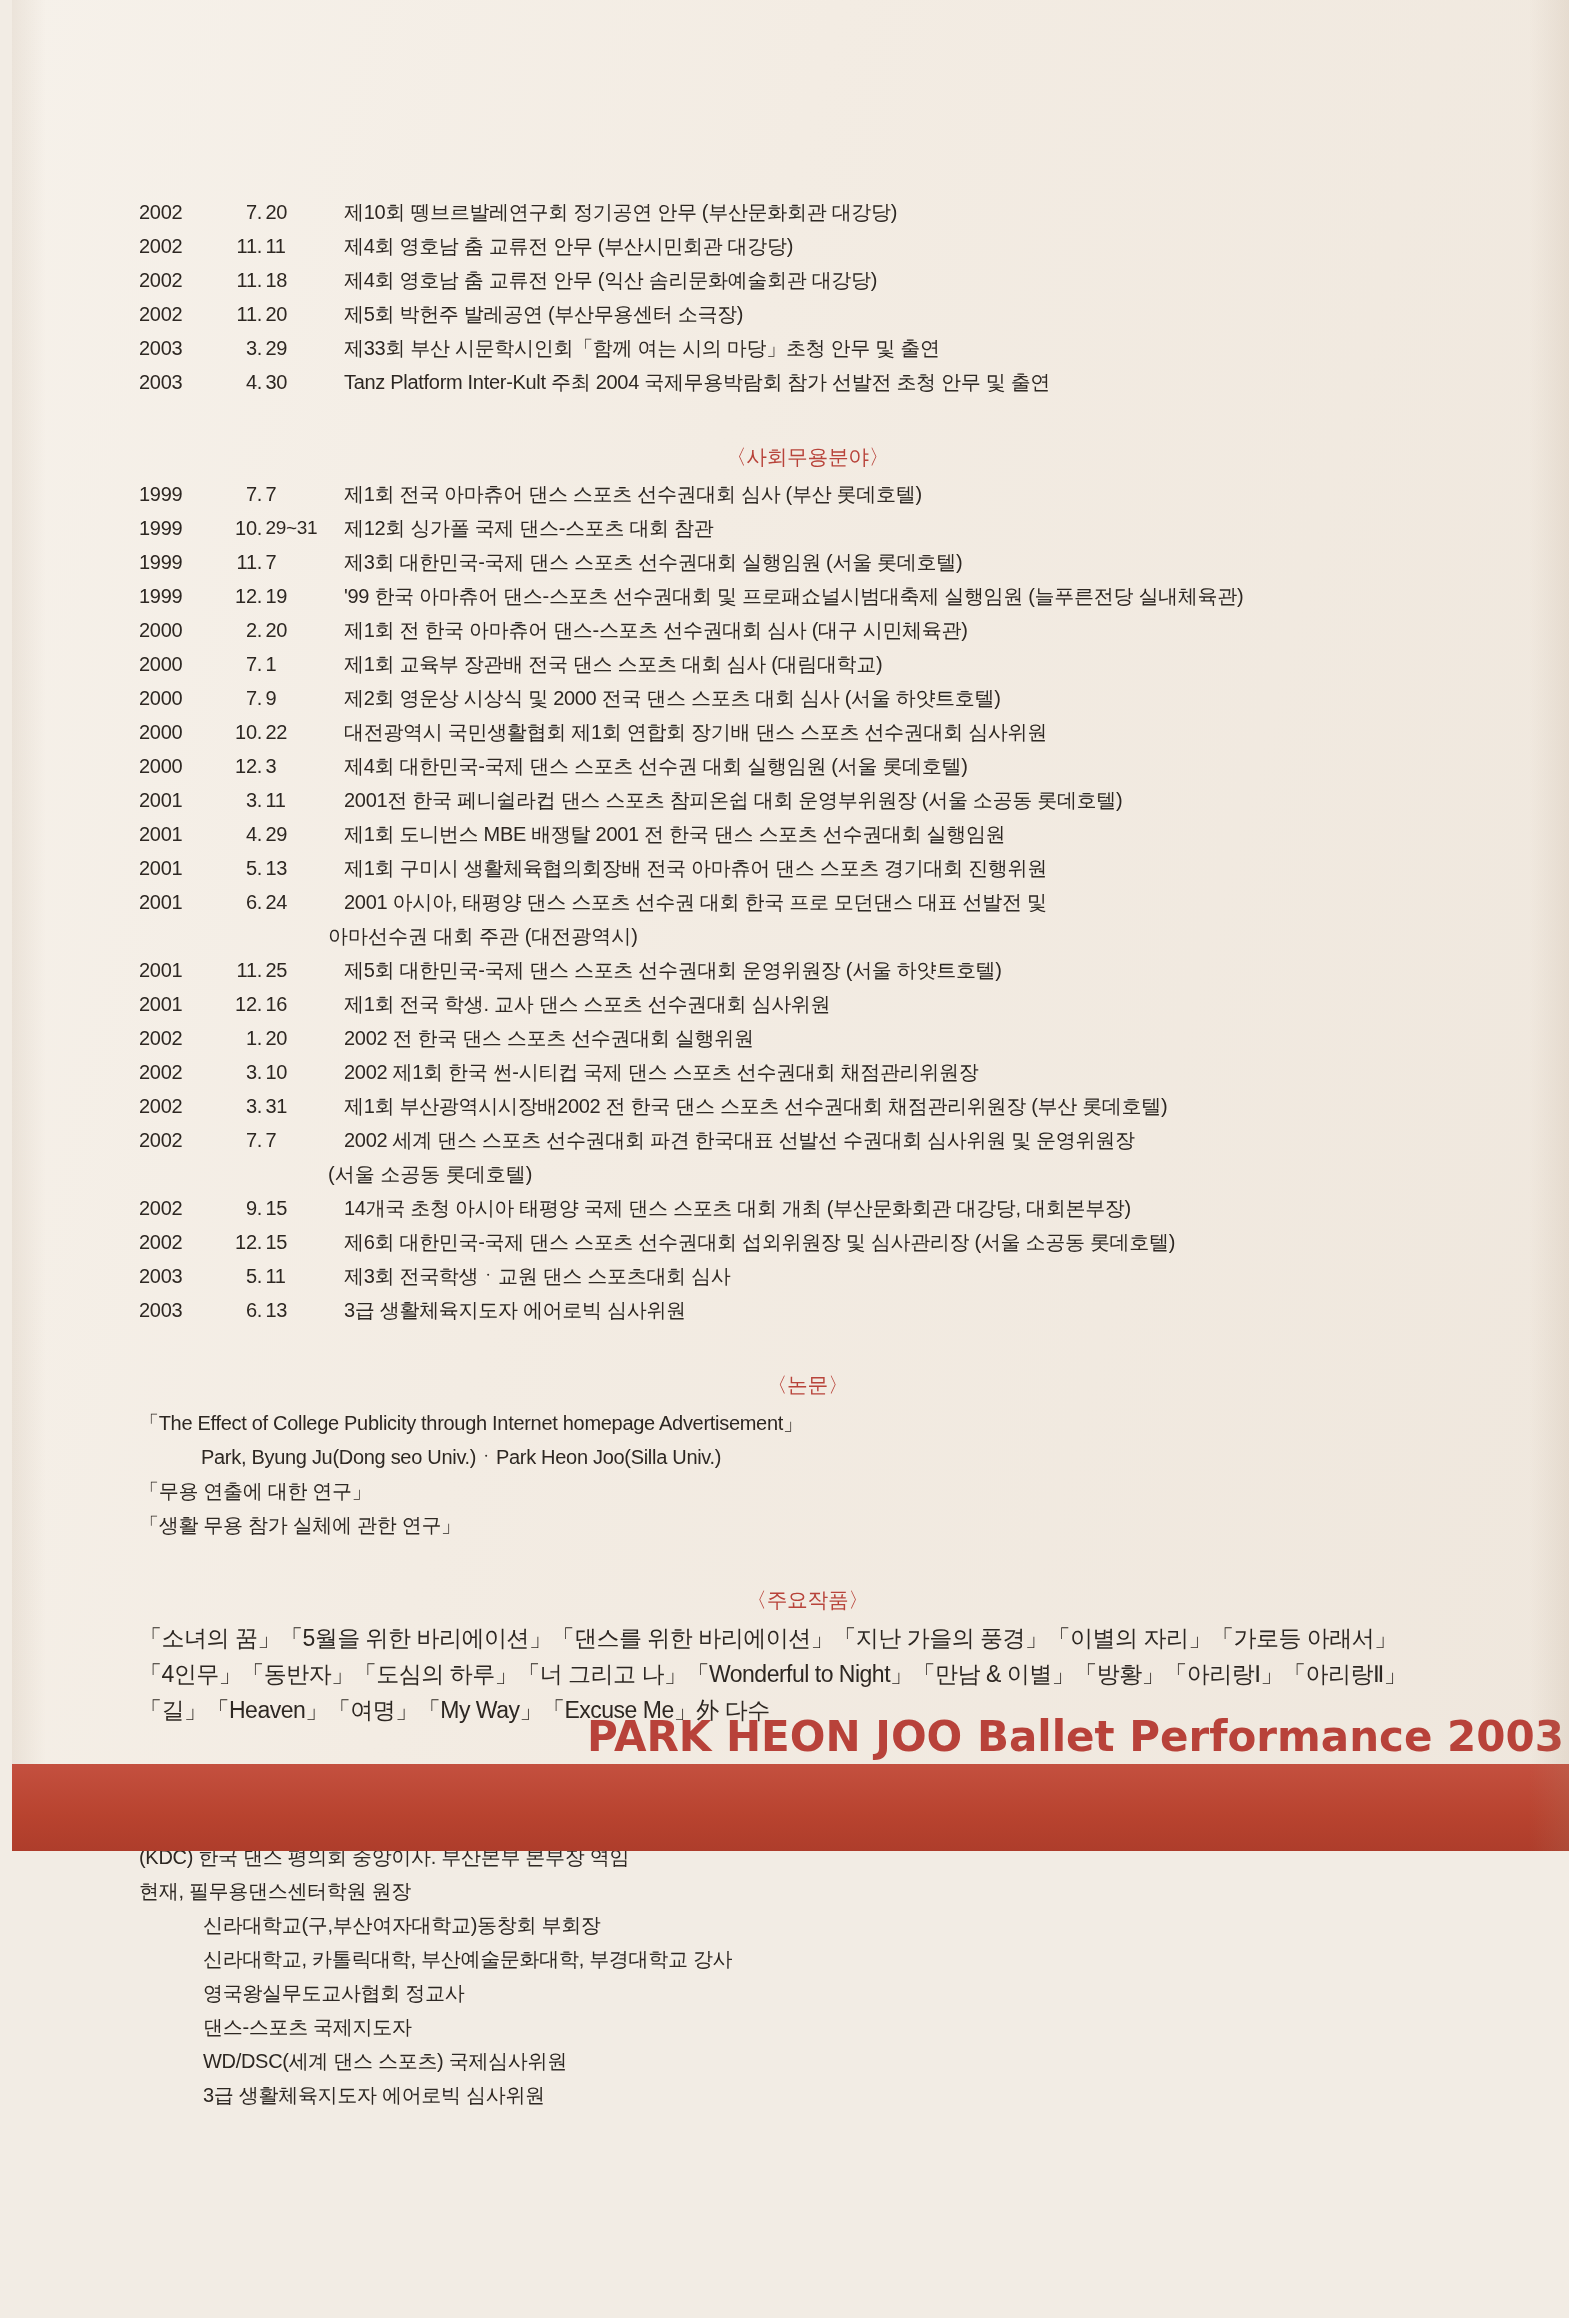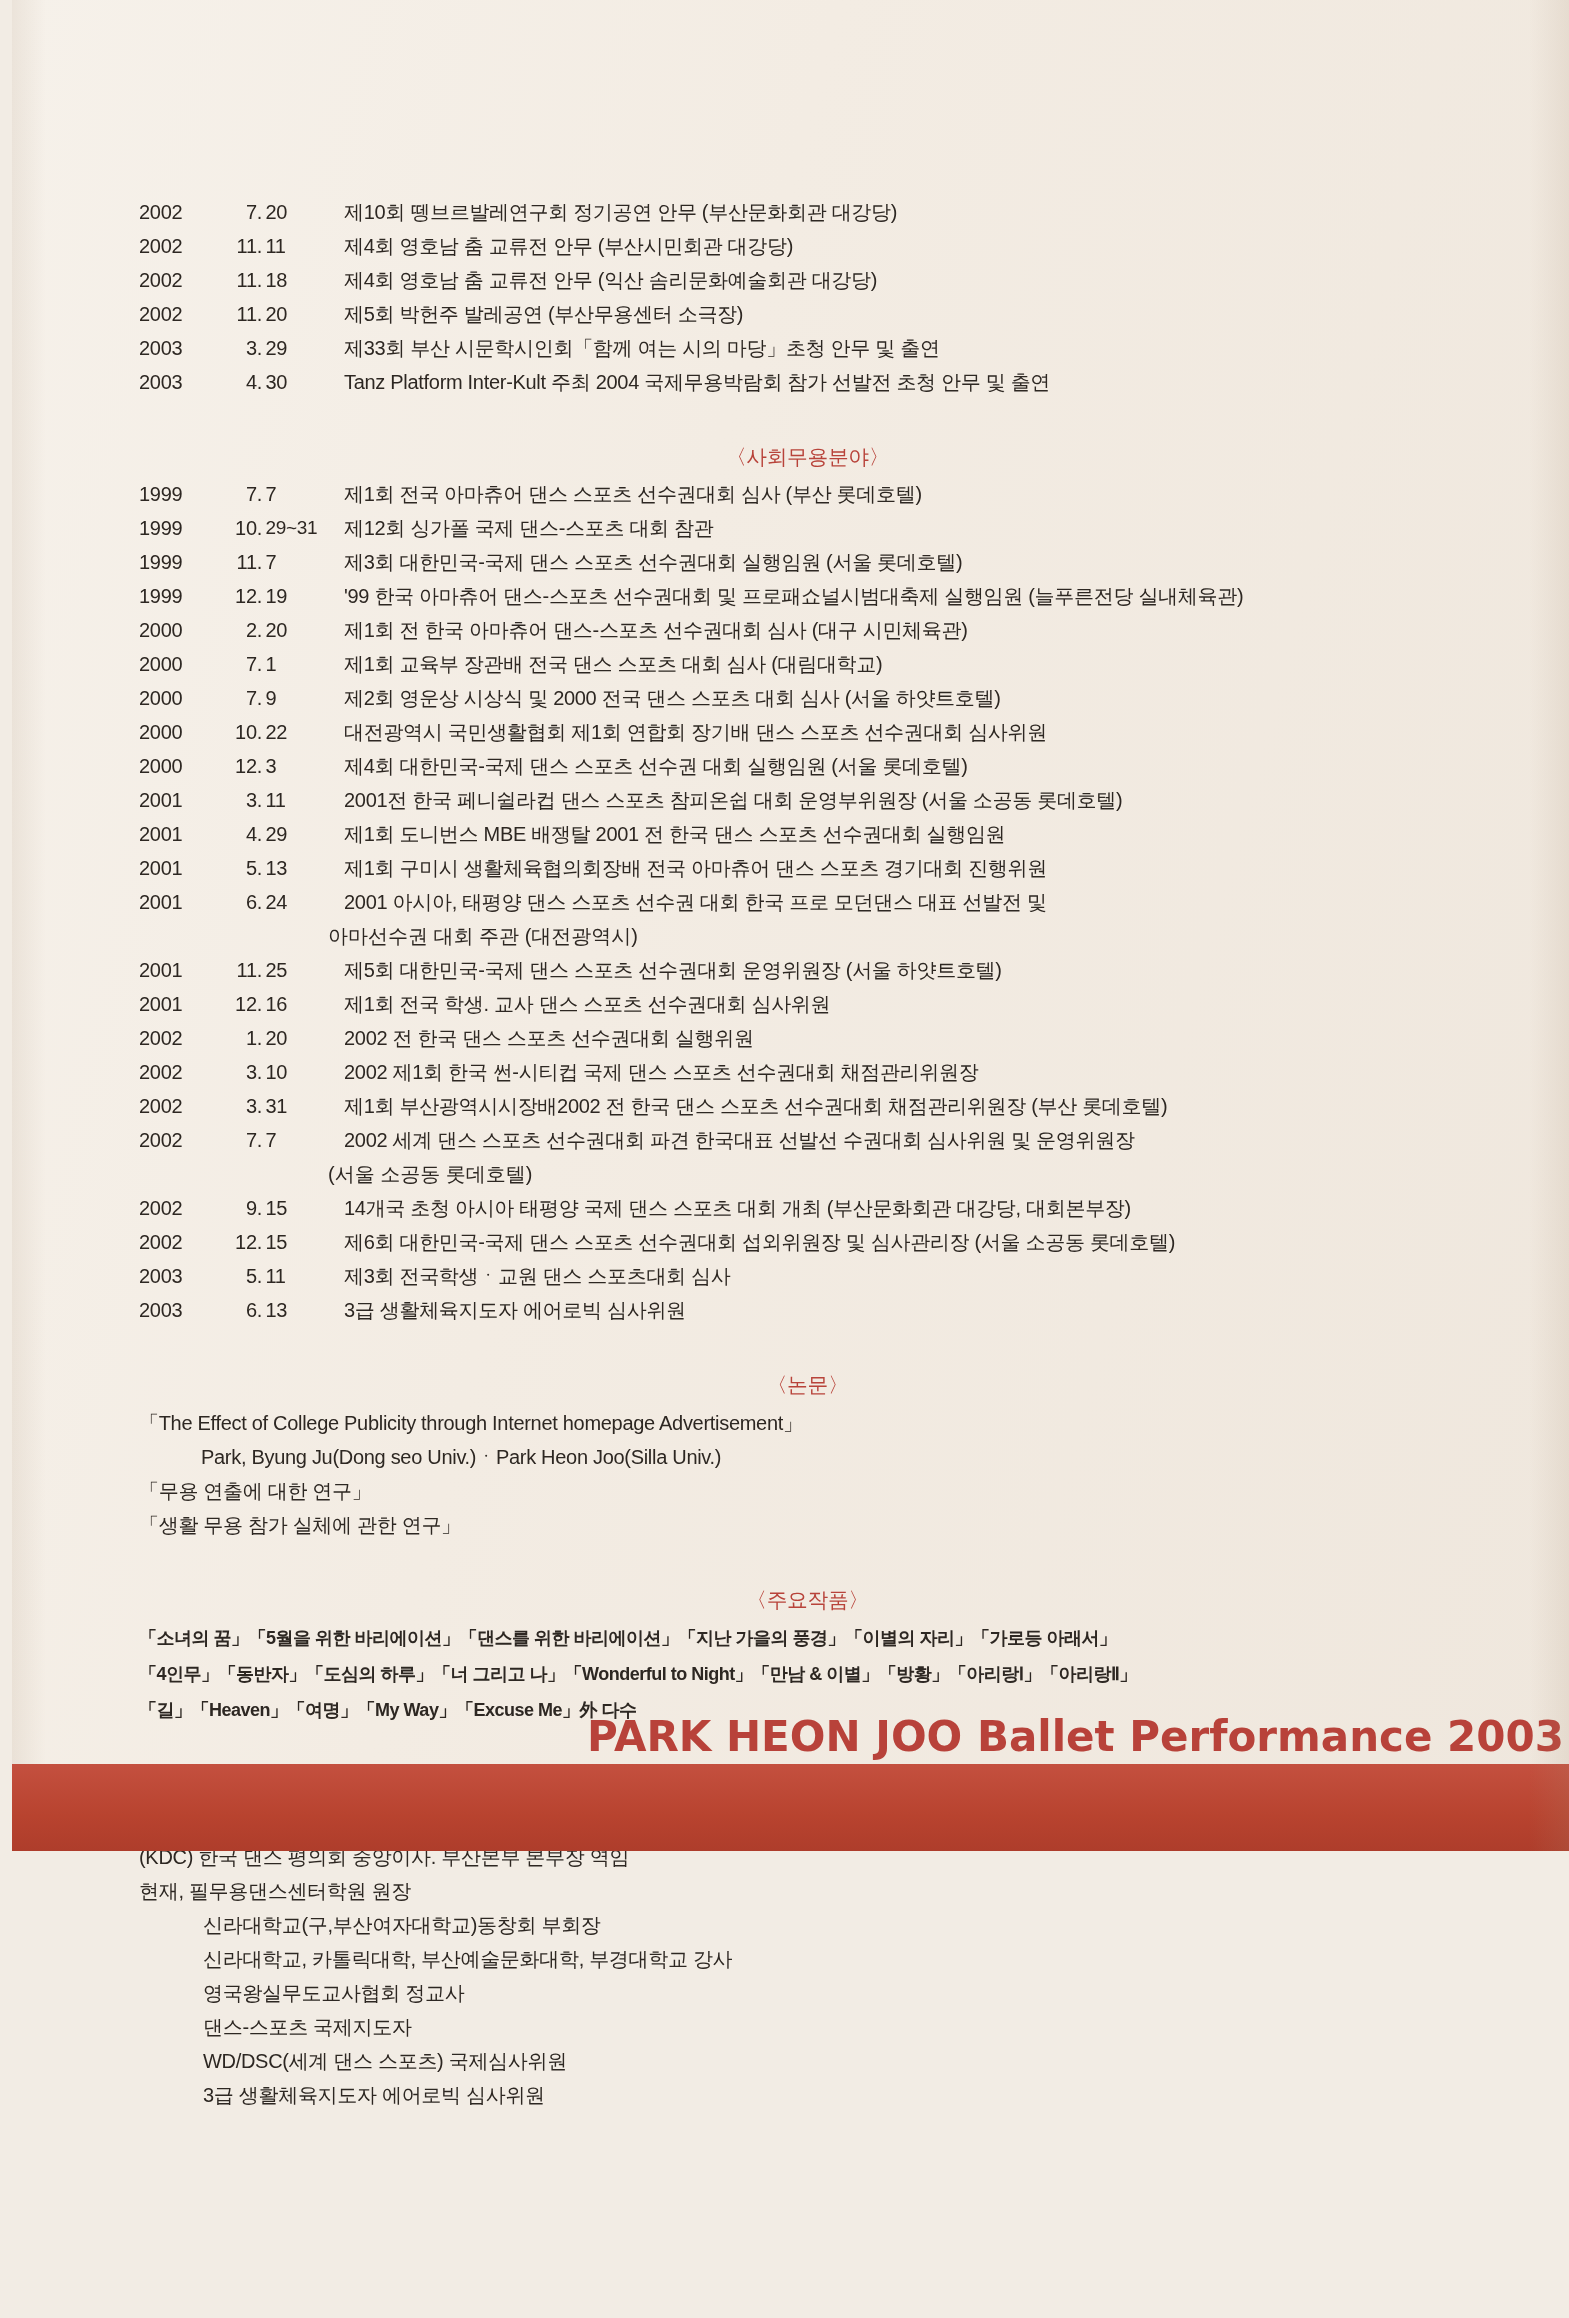--- a/index.html
+++ b/index.html
@@ -80,21 +80,21 @@
 
   .para {
     color: #2d2722;
     font-size: 20px;
     line-height: 34px;
     letter-spacing: -0.3px;
   }
   .para.indent1 { padding-left: 62px; }
   .small-inline { font-size: 20px; }
 
-  .works-line { color: #2d2722; font-size: 18px; line-height: 36px; letter-spacing: -0.5px; font-weight: bold; }
+  .works-line { color: #2d2722; font-size: 23px; line-height: 36px; letter-spacing: -0.5px; }
 
   .activity-line { color: #2d2722; font-size: 20px; line-height: 34px; letter-spacing: -0.3px; }
   .activity-line.ind { padding-left: 64px; }
 
   
   .footer-band {
     position: absolute;
     left: 0;
     bottom: 0;
     width: 1569px;

